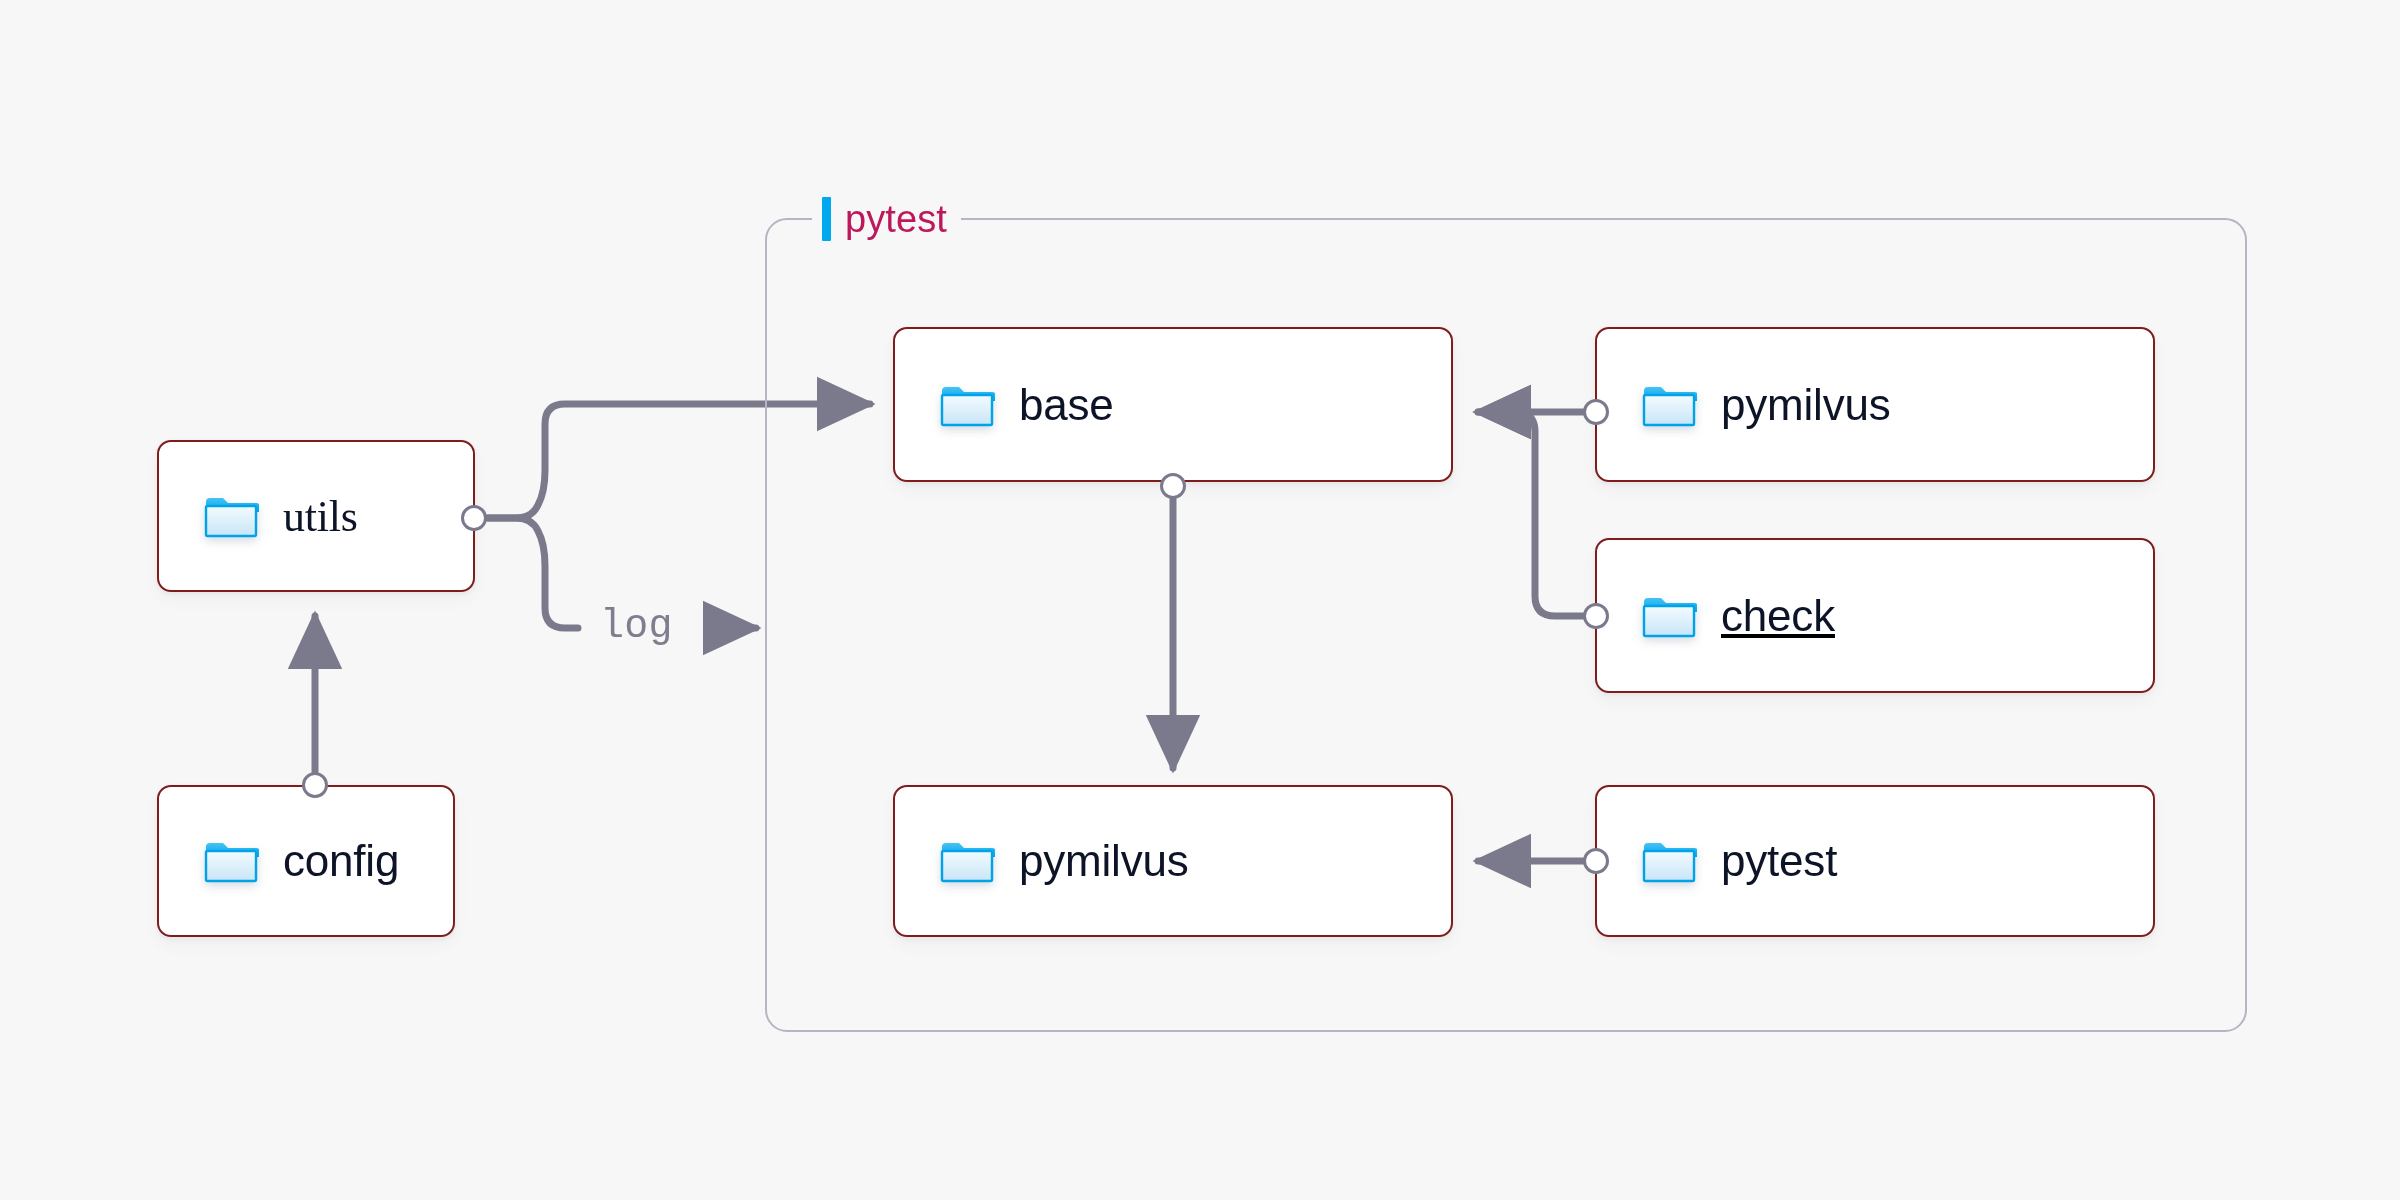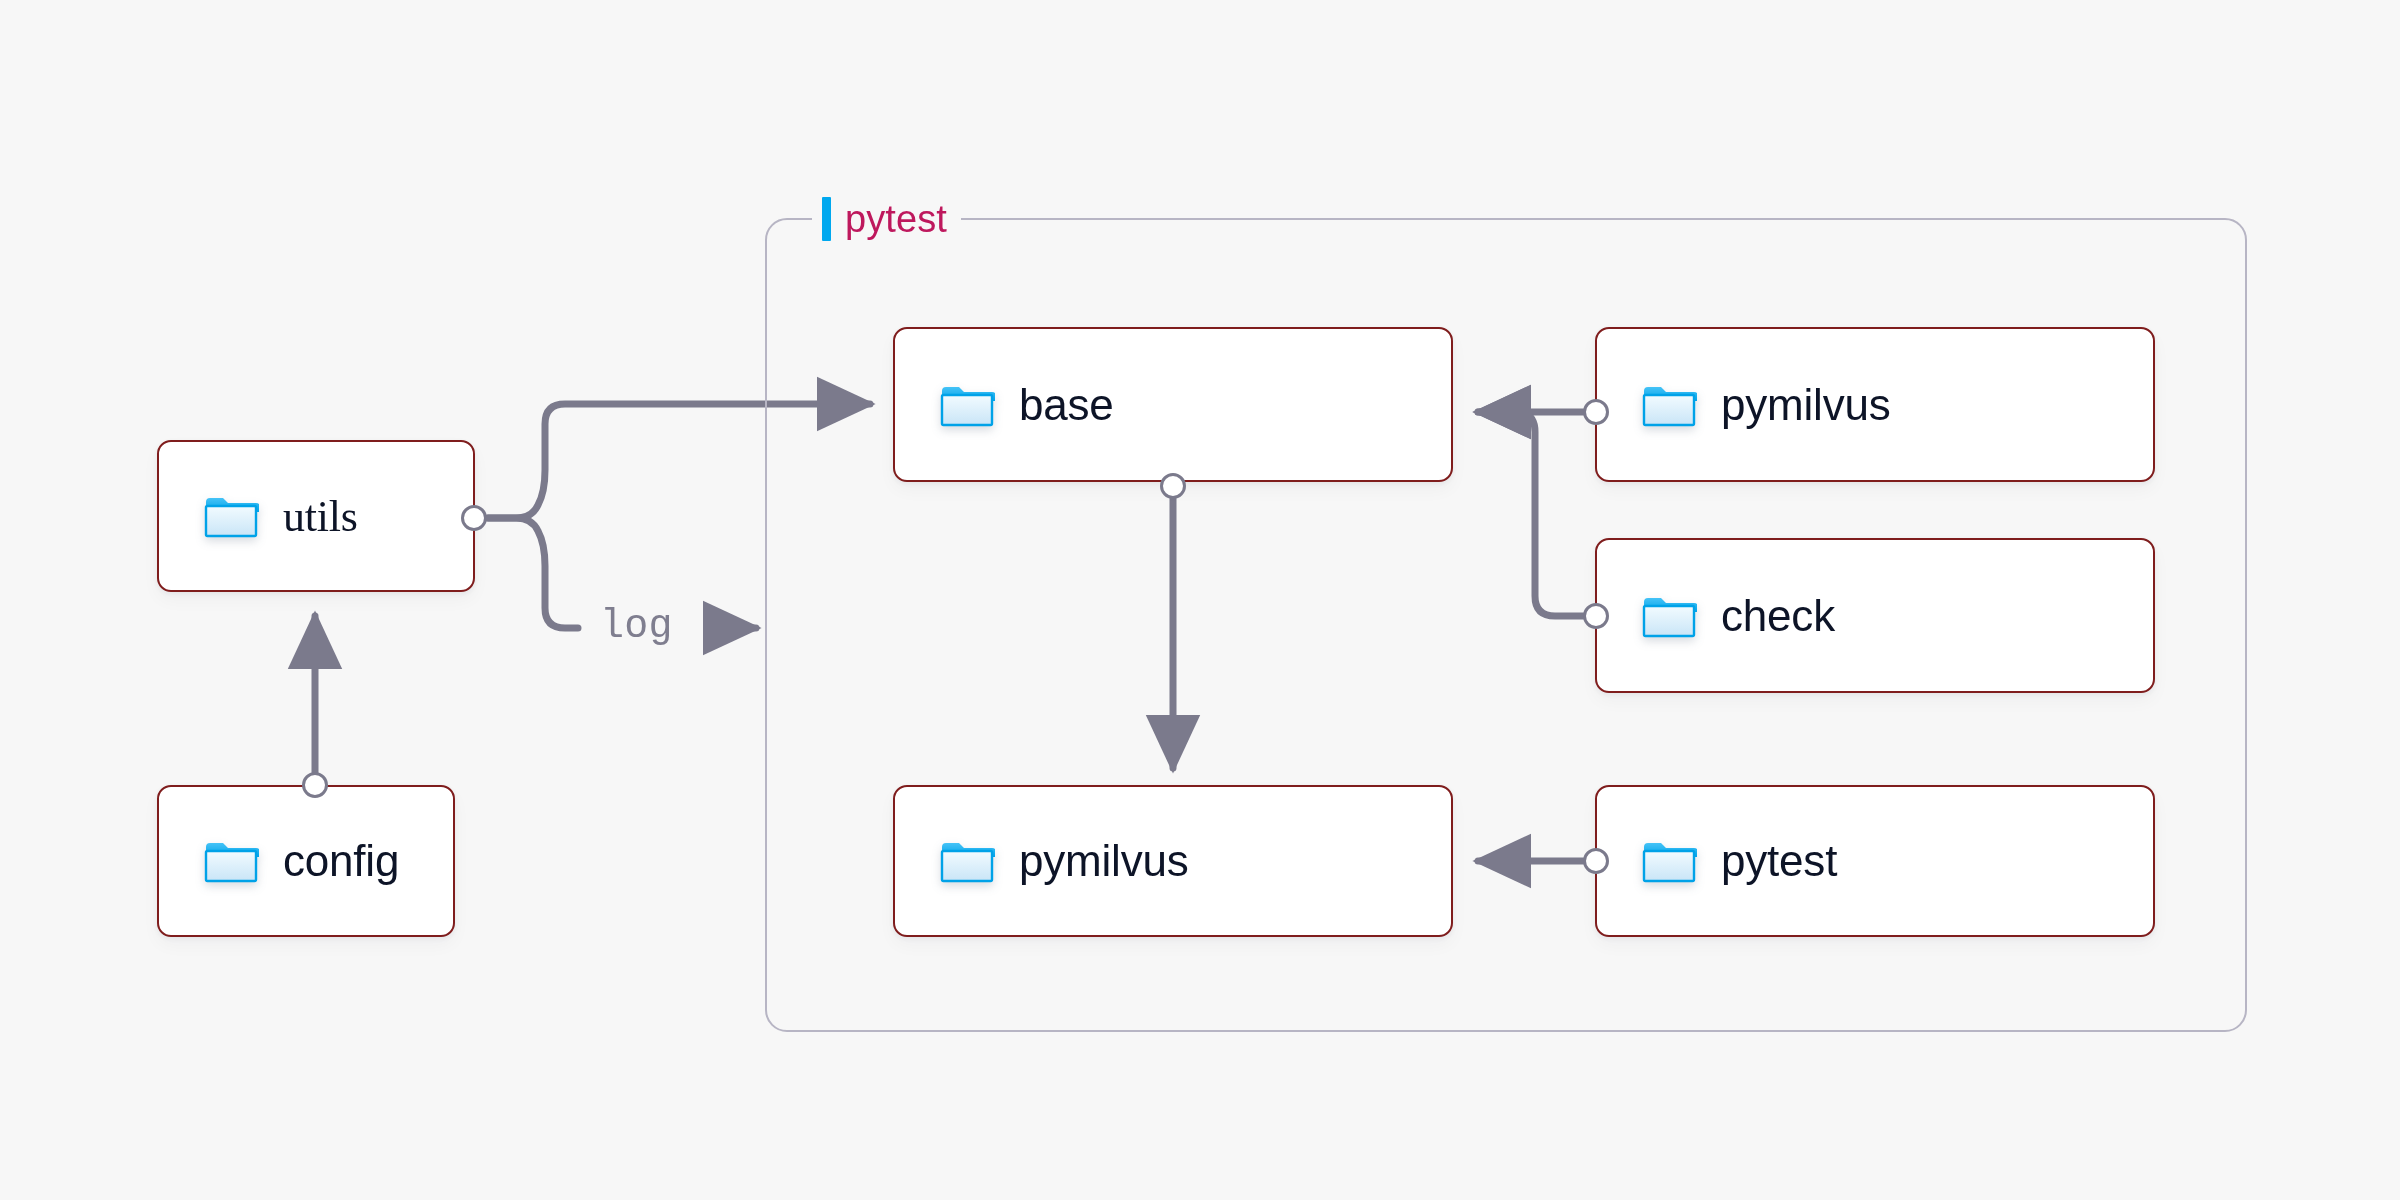--- a/index.html
+++ b/index.html
@@ -199,21 +199,21 @@
     <div class="node-inner">
       <svg class="folder-icon" viewBox="0 0 56 46">
         <path d="M3 9 a4 4 0 0 1 4-4 h13 l5 5 h28 a4 4 0 0 1 4 4 v5 H3 z" fill="url(#folderBack)"></path>
         <rect x="3" y="13" width="50" height="30" rx="1.5" fill="url(#folderFront)" stroke="#00a2e8" stroke-width="2.4"></rect>
       </svg>
       <span class="node-label">pymilvus</span>
     </div>
   </div>
   <div class="port" style="left:1583px; top:399px;"></div>
 
-  <div class="node" style="left:1595px; top:538px; width:560px; height:155px;">
+  <div class="node" style="left:1595px; top:538px; width:560px; height:155px;text-decoration:underline;">
     <div class="node-inner">
       <svg class="folder-icon" viewBox="0 0 56 46">
         <path d="M3 9 a4 4 0 0 1 4-4 h13 l5 5 h28 a4 4 0 0 1 4 4 v5 H3 z" fill="url(#folderBack)"></path>
         <rect x="3" y="13" width="50" height="30" rx="1.5" fill="url(#folderFront)" stroke="#00a2e8" stroke-width="2.4"></rect>
       </svg>
       <span class="node-label">check</span>
     </div>
   </div>
   <div class="port" style="left:1583px; top:603px;"></div>
 

